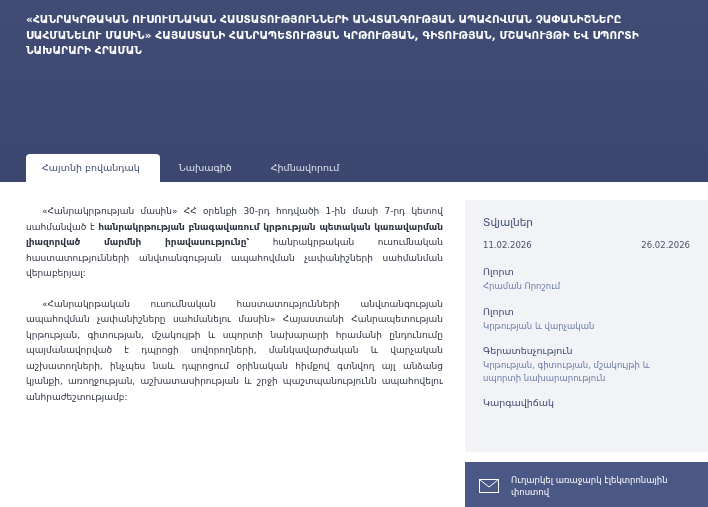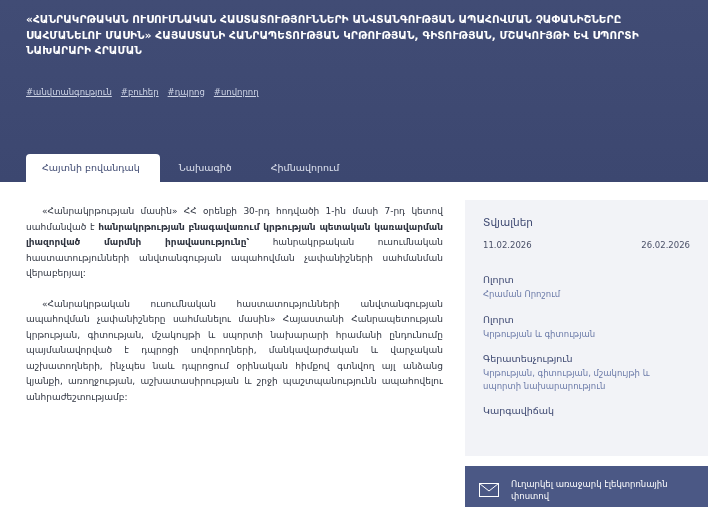--- a/index.html
+++ b/index.html
@@ -118,21 +118,21 @@
     font-size: 10.5px;
     color: #3c4770;
     margin: 0 0 12px 0;
     font-weight: normal;
   }
   .date-row {
     display: flex;
     justify-content: space-between;
     font-size: 8.5px;
     color: #4a5068;
-    margin-bottom: 24px;
+    margin-bottom: 16px;
   }
   .field {
     margin-bottom: 13px;
   }
   .field-label {
     font-size: 9.5px;
     color: #3c4770;
     margin-bottom: 3px;
   }
   .field-value {
@@ -165,26 +165,20 @@
   .mail-label { max-width: 170px; }
 </style>
 </head>
 <body>
 
 <div class="page">
 
   <div class="header">
     <h1 class="header-title">«ՀԱՆՐԱԿՐԹԱԿԱՆ ՈՒՍՈՒՄՆԱԿԱՆ ՀԱՍՏԱՏՈՒԹՅՈՒՆՆԵՐԻ ԱՆՎՏԱՆԳՈՒԹՅԱՆ ԱՊԱՀՈՎՄԱՆ ՉԱՓԱՆԻՇՆԵՐԸ ՍԱՀՄԱՆԵԼՈՒ ՄԱՍԻՆ» ՀԱՅԱՍՏԱՆԻ ՀԱՆՐԱՊԵՏՈՒԹՅԱՆ ԿՐԹՈՒԹՅԱՆ, ԳԻՏՈՒԹՅԱՆ, ՄՇԱԿՈՒՅԹԻ ԵՎ ՍՊՈՐՏԻ ՆԱԽԱՐԱՐԻ ՀՐԱՄԱՆ</h1>
 
-    <div class="tags">
-      <span class="tag">#անվտանգություն</span>
-      <span class="tag">#բուհեր</span>
-      <span class="tag">#դպրոց</span>
-      <span class="tag">#սովորող</span>
-    </div>
 
     <div class="tabs">
       <div class="tab active">Հայտնի բովանդակ</div>
       <div class="tab">Նախագիծ</div>
       <div class="tab">Հիմնավորում</div>
     </div>
   </div>
 
   <div class="body">
 
@@ -206,21 +200,21 @@
           <span>26.02.2026</span>
         </div>
 
         <div class="field">
           <div class="field-label">Ոլորտ</div>
           <div class="field-value">Հրաման Որոշում</div>
         </div>
 
         <div class="field">
           <div class="field-label">Ոլորտ</div>
-          <div class="field-value">Կրթության և գիտության</div>
+          <div class="field-value">Կրթության և վարչական</div>
         </div>
 
         <div class="field">
           <div class="field-label">Գերատեսչություն</div>
           <div class="field-value">Կրթության, գիտության, մշակույթի և սպորտի նախարարություն</div>
         </div>
 
         <div class="field">
           <div class="field-label">Կարգավիճակ</div>
           <div class="field-value empty"></div>

